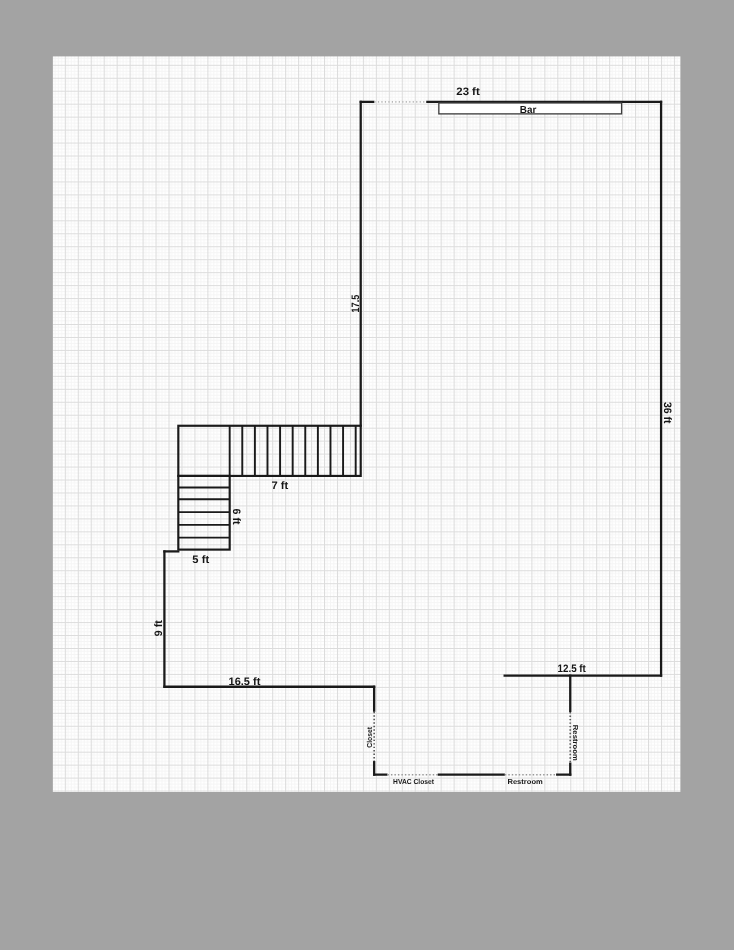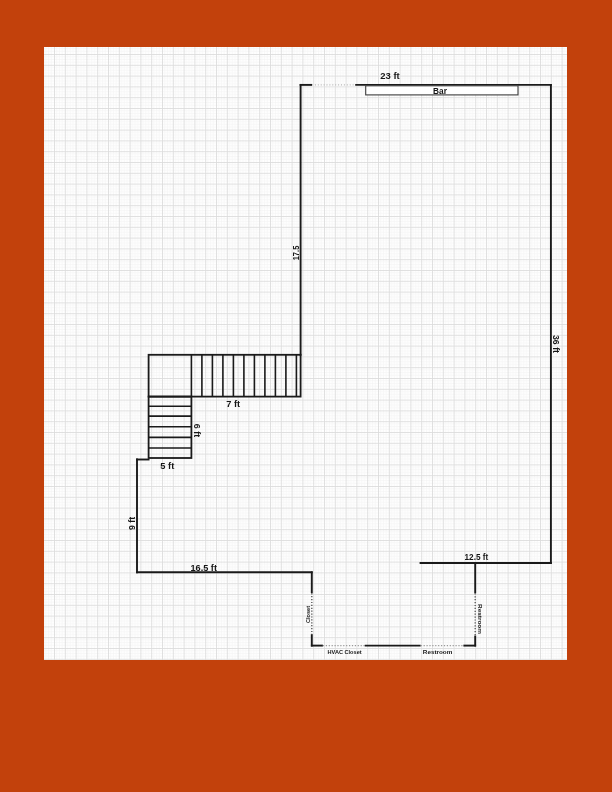--- a/index.html
+++ b/index.html
@@ -1,16 +1,16 @@
 <!DOCTYPE html>
 <html><head>
 <meta charset="utf-8">
 <style>
   html,body{margin:0;padding:0;background:#ffffff;}
-  .page{position:relative;width:612px;height:792px;background:#c2410c;overflow:hidden;
+  .page{position:relative;width:612px;height:792px;background:#a3a3a3;overflow:hidden;
         font-family:"Liberation Sans", sans-serif;}
   svg{position:absolute;left:0;top:0;transform:translateZ(0);will-change:transform;}
   text{font-family:"Liberation Sans", sans-serif;font-weight:bold;fill:#161616;-webkit-font-smoothing:antialiased;}
 </style>
 </head>
 <body>
 <div class="page">
 <svg width="612" height="792" viewBox="0 0 612 792">
   <defs>
     <pattern id="gridpat" width="10.8" height="10.8" patternUnits="userSpaceOnUse">

